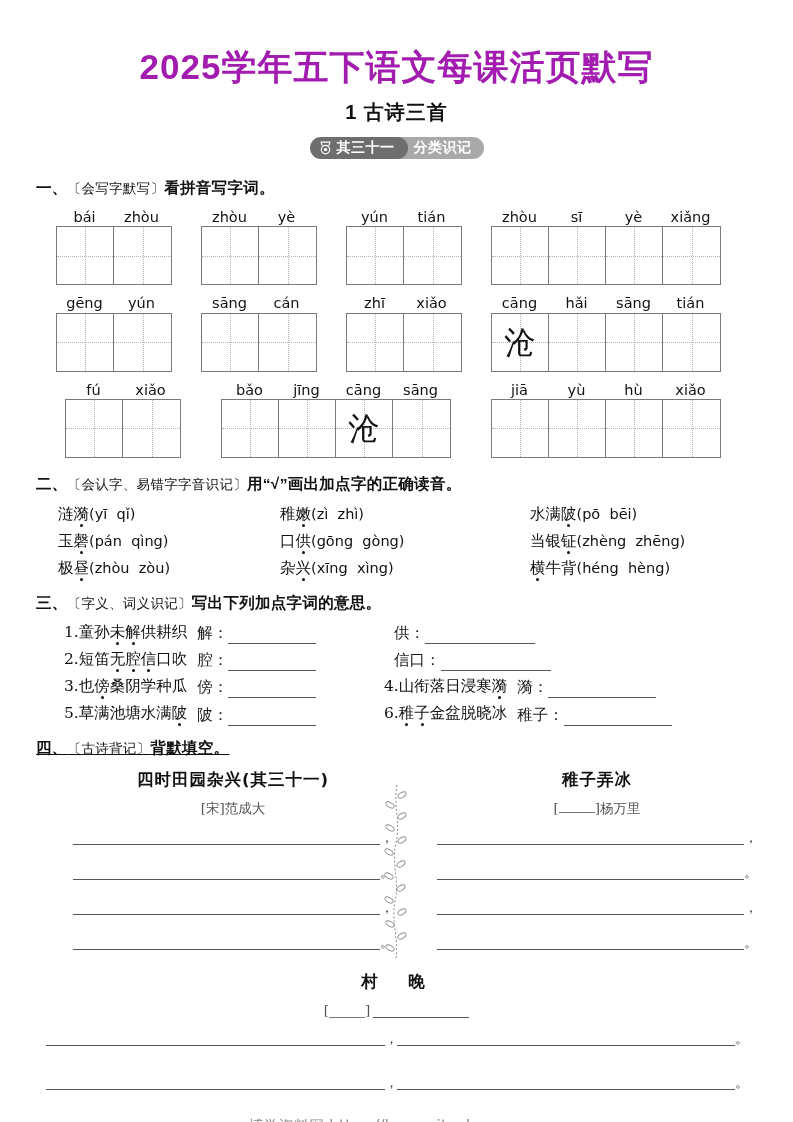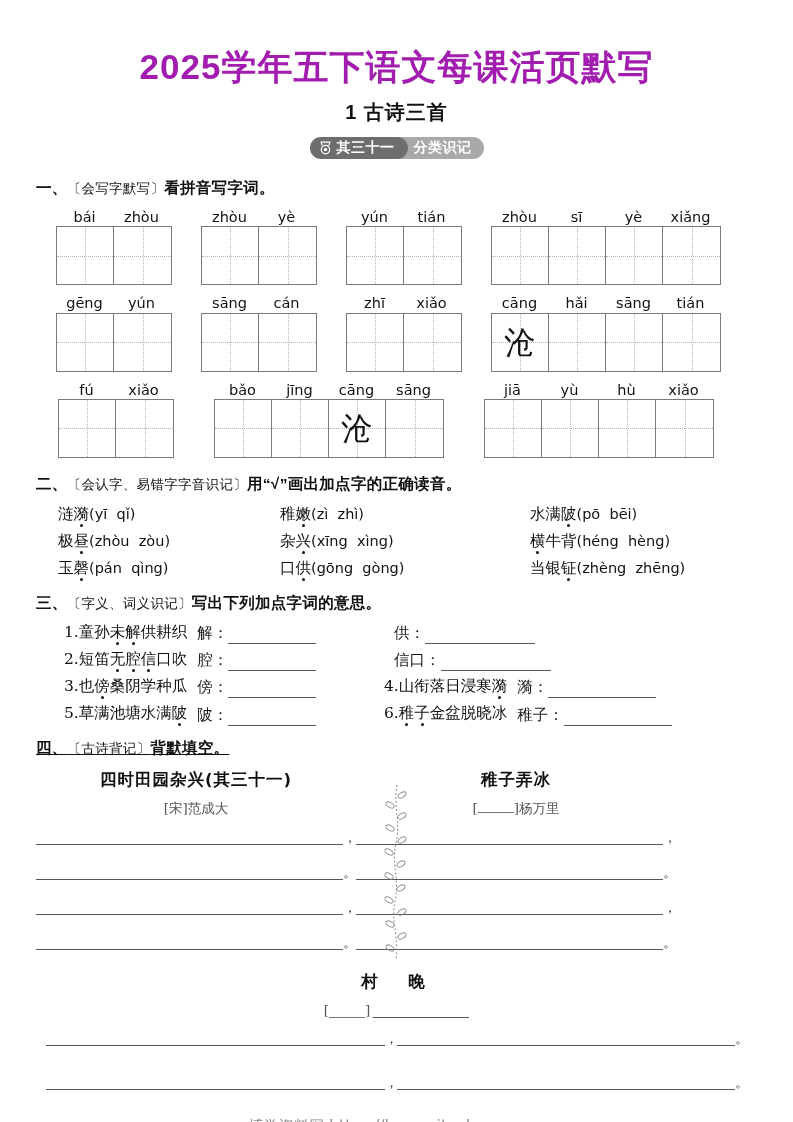--- a/index.html
+++ b/index.html
@@ -155,21 +155,21 @@
   }
   .mean-key {
     font-size: 15.5px;
     font-family: "DejaVu Serif", serif;
     margin-left: 10px;
   }
   .blank { border-bottom: 1.1px solid #555; display: inline-block; height: 15px; }
 
   
   .poem-area { margin-top: 10px; position: relative; }
-  .poem-cols { display: flex; justify-content: flex-start; }
+  .poem-cols { display: flex; justify-content: flex-end; gap: 44px; }
   .poem-col { width: 320px; }
   .poem-title {
     text-align: center;
     font-size: 16.5px;
     font-weight: 700;
     color: #111;
     letter-spacing: 1px;
     font-family: "DejaVu Sans", sans-serif;
   }
   .poem-author {
@@ -385,21 +385,21 @@
             <div class="cell">
               <span class="ch">沧</span>
             </div>
             <div class="cell"></div>
             <div class="cell"></div>
             <div class="cell"></div>
           </div>
         </div>
       </div>
       <div class="grid-row">
-        <div class="grid-block" style="margin-left: 2px;">
+        <div class="grid-block" style="margin-left: 9px;">
           <div class="pin-line" style="width: 114px;">
             <div class="pin" style="width: 57px;">fú</div>
             <div class="pin" style="width: 57px;">xiǎo</div>
           </div>
           <div class="tzg">
             <div class="cell"></div>
             <div class="cell"></div>
           </div>
         </div>
         <div class="grid-block" style="margin-left: 40px;">
@@ -438,28 +438,28 @@
   <div class="sec-head" style="margin-top:16px;">
     <span>二、</span><span class="tag">〔会认字、易错字字音识记〕</span><span>用“√”画出加点字的正确读音。</span>
   </div>
   <div class="pron-grid" id="s2-rows">
       <div class="pron-line">
         <div class="pron-item"><span>涟</span><span class="dotted">漪</span><span class="py">(yī&nbsp;&nbsp;qǐ)</span></div>
         <div class="pron-item"><span>稚</span><span class="dotted">嫩</span><span class="py">(zì&nbsp;&nbsp;zhì)</span></div>
         <div class="pron-item"><span>水</span><span>满</span><span class="dotted">陂</span><span class="py">(pō&nbsp;&nbsp;bēi)</span></div>
       </div>
       <div class="pron-line">
+        <div class="pron-item"><span>玉</span><span class="dotted">磬</span><span class="py">(pán&nbsp;&nbsp;qìng)</span></div>
+        <div class="pron-item"><span>口</span><span class="dotted">供</span><span class="py">(gōng&nbsp;&nbsp;gòng)</span></div>
+        <div class="pron-item"><span>当</span><span>银</span><span class="dotted">钲</span><span class="py">(zhèng&nbsp;&nbsp;zhēng)</span></div>
+      </div>
+      <div class="pron-line">
         <div class="pron-item"><span>极</span><span class="dotted">昼</span><span class="py">(zhòu&nbsp;&nbsp;zòu)</span></div>
         <div class="pron-item"><span>杂</span><span class="dotted">兴</span><span class="py">(xīng&nbsp;&nbsp;xìng)</span></div>
         <div class="pron-item"><span class="dotted">横</span><span>牛</span><span>背</span><span class="py">(héng&nbsp;&nbsp;hèng)</span></div>
-      </div>
-      <div class="pron-line">
-        <div class="pron-item"><span>玉</span><span class="dotted">磬</span><span class="py">(pán&nbsp;&nbsp;qìng)</span></div>
-        <div class="pron-item"><span>口</span><span class="dotted">供</span><span class="py">(gōng&nbsp;&nbsp;gòng)</span></div>
-        <div class="pron-item"><span>当</span><span>银</span><span class="dotted">钲</span><span class="py">(zhèng&nbsp;&nbsp;zhēng)</span></div>
       </div>
     </div>
 
   <div class="sec-head" style="margin-top:13px;">
     <span>三、</span><span class="tag">〔字义、词义识记〕</span><span>写出下列加点字词的意思。</span>
   </div>
   <div class="mean-wrap" id="s3-rows">
       <div class="mean-line">
         <div class="mean-cell" style="width: 320px;">
           <span class="mean-txt">1. </span>

